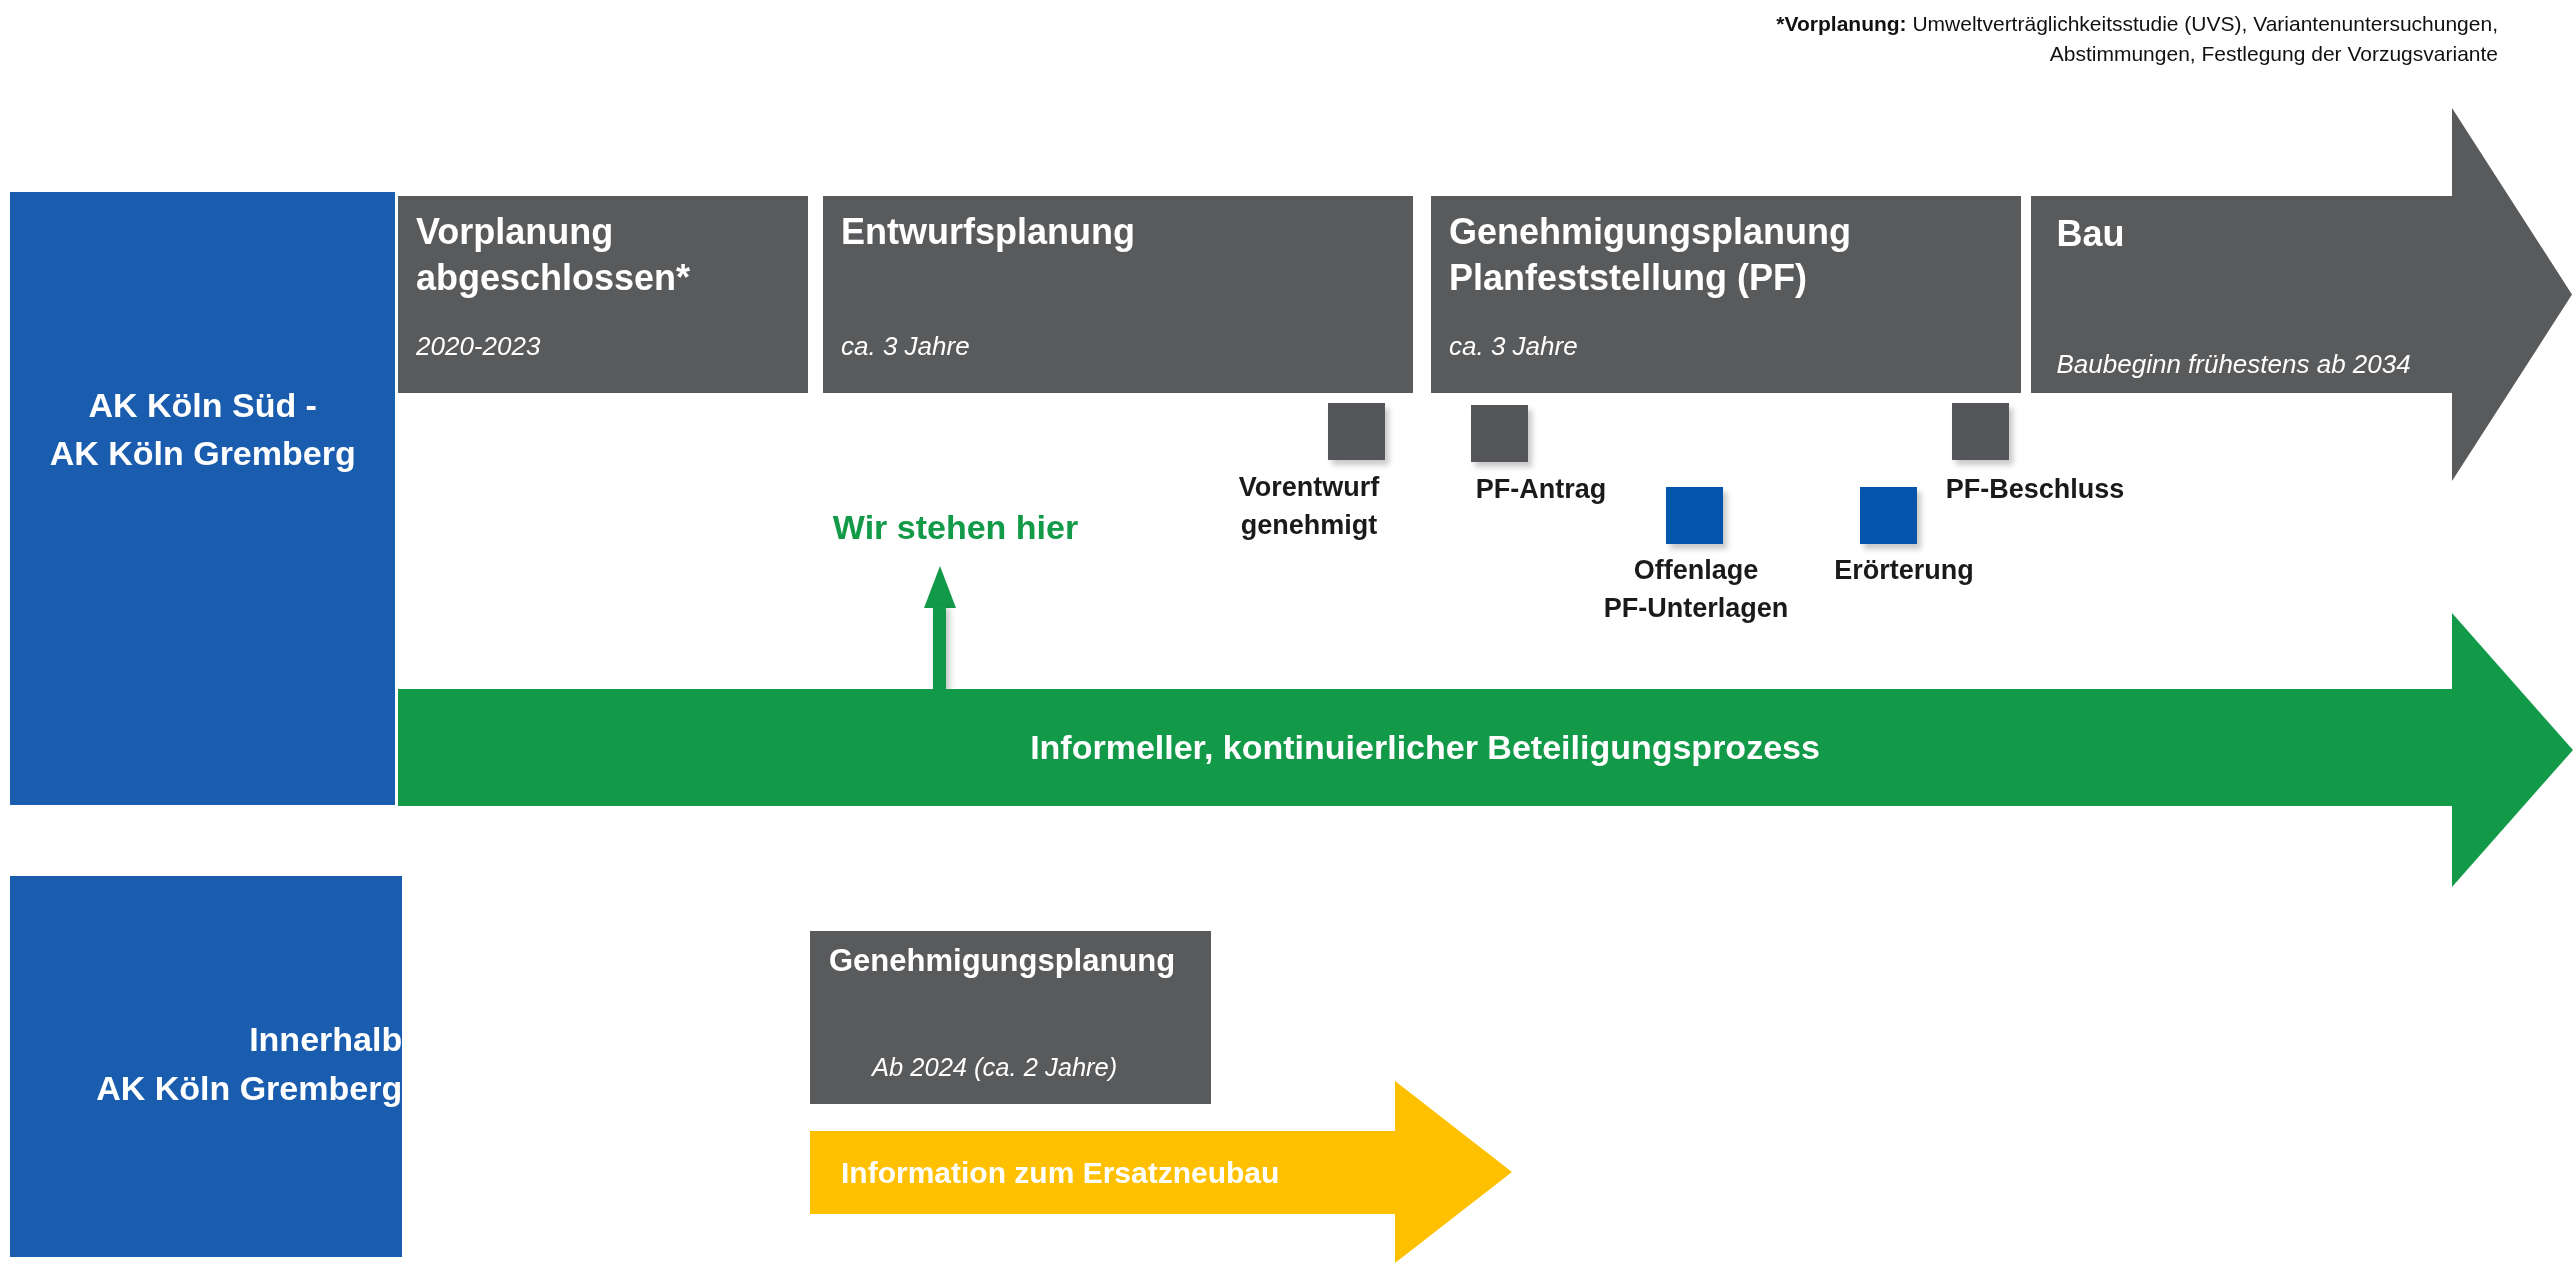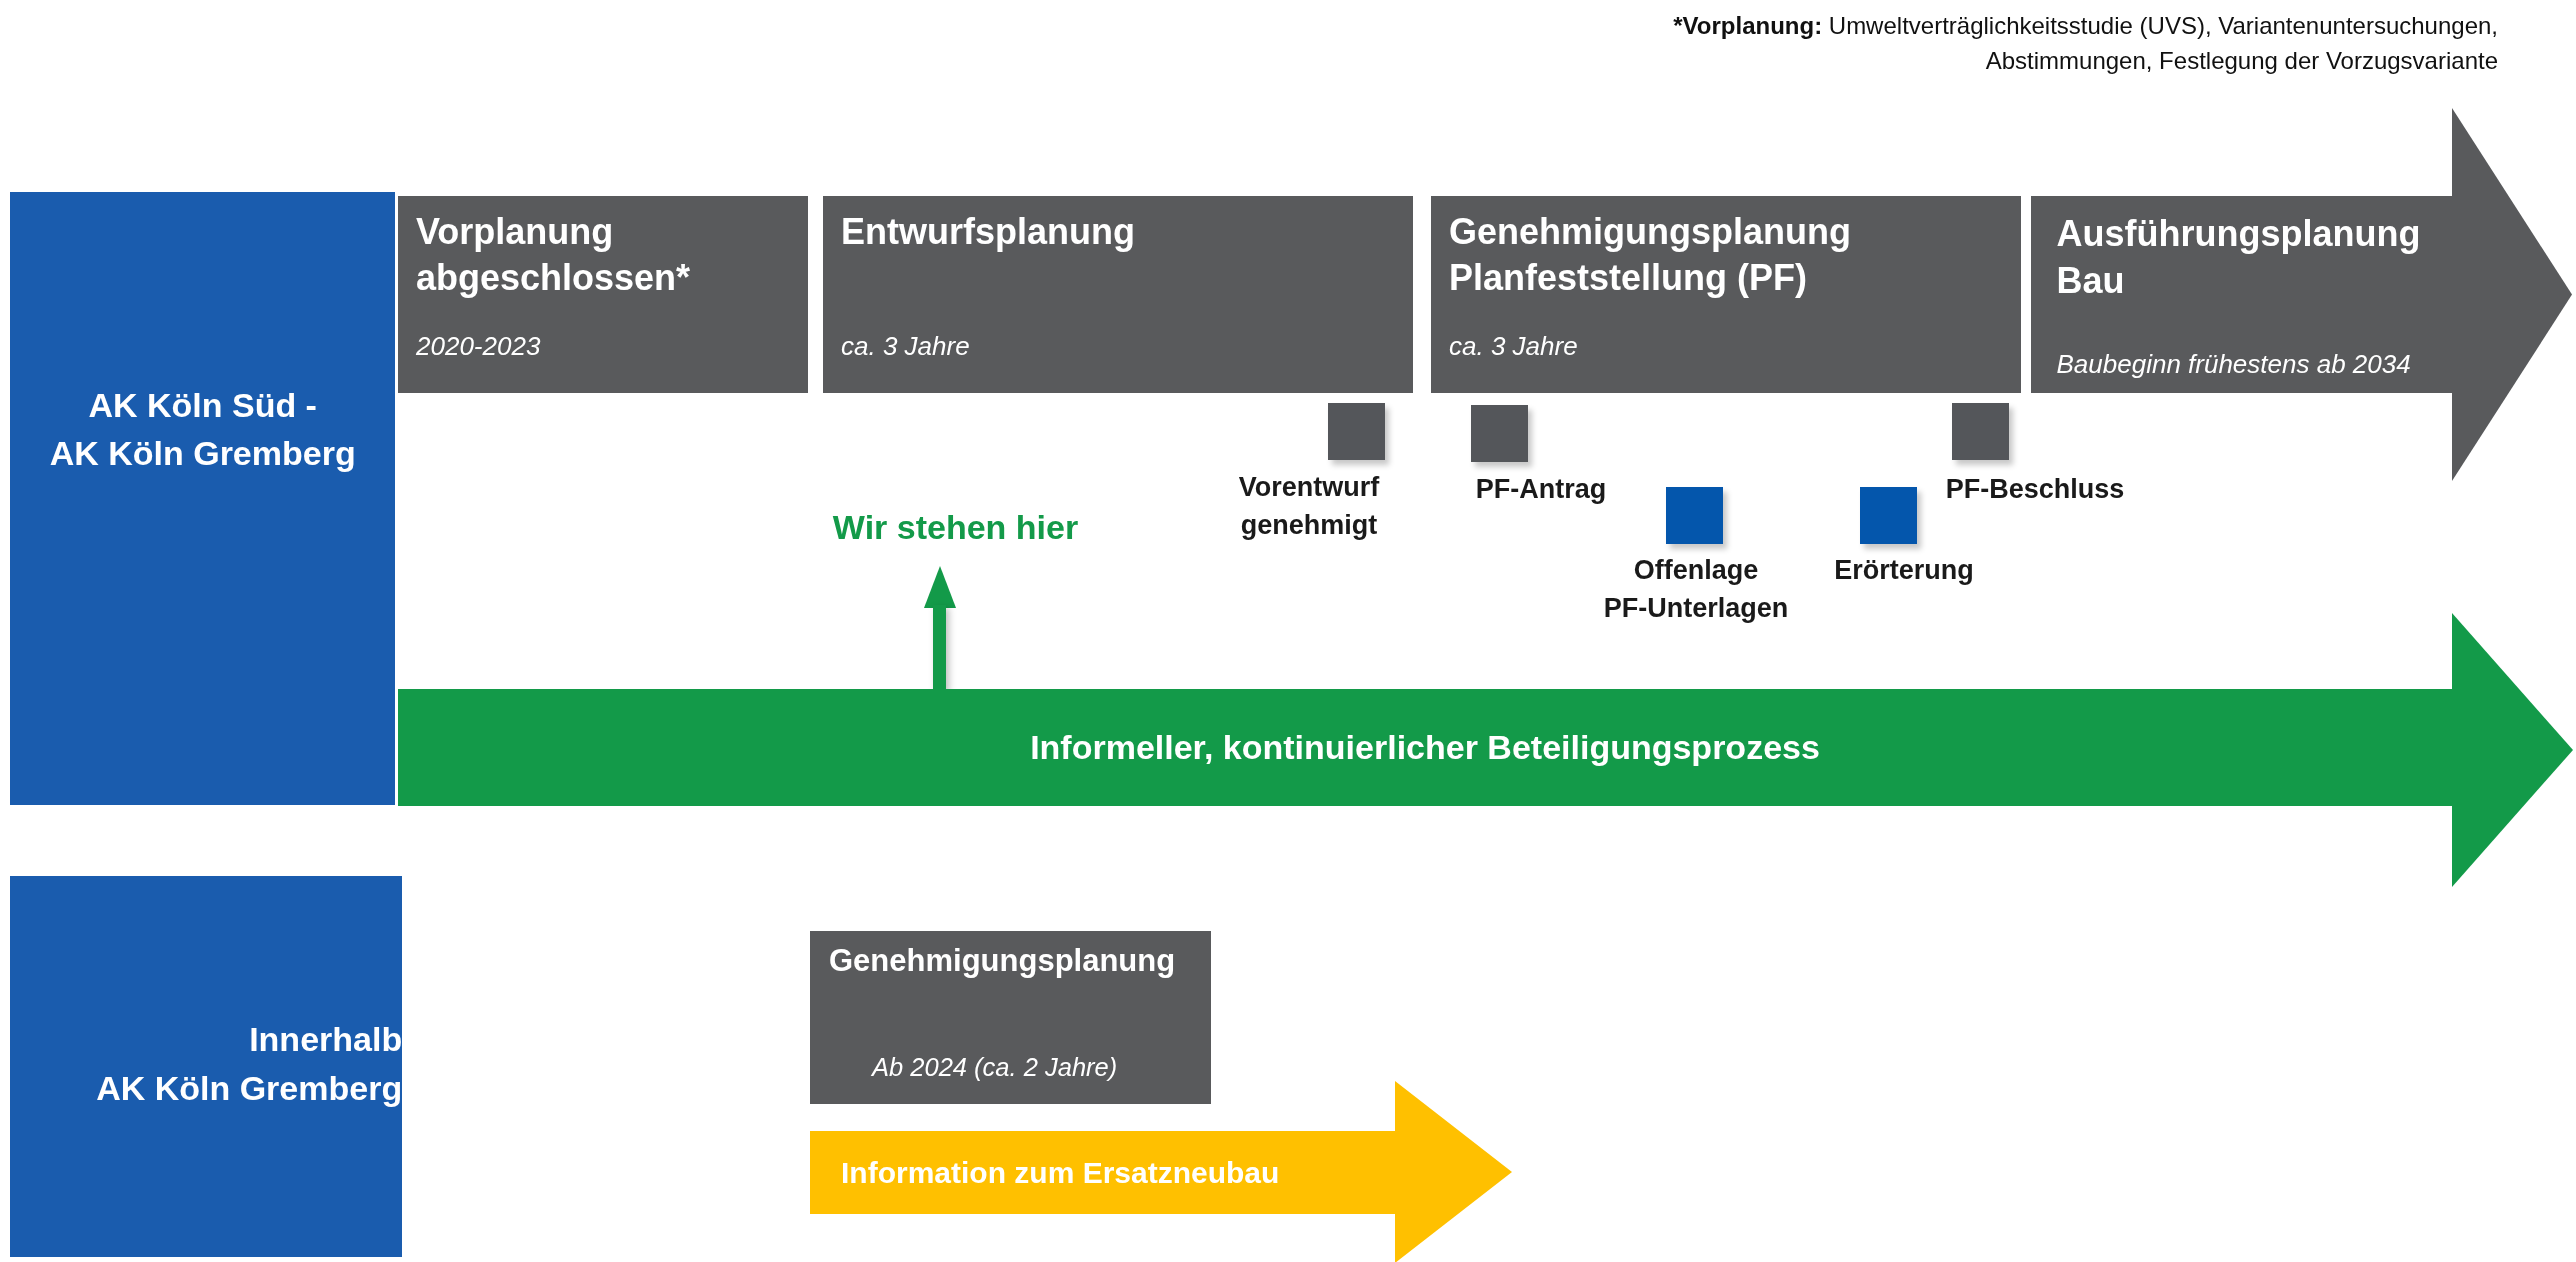--- a/index.html
+++ b/index.html
@@ -9,21 +9,21 @@
   *{margin:0;padding:0;box-sizing:border-box;}
   html,body{background:#fff;}
   #stage{
     position:relative; width:2576px; height:1263px; background:#fff; overflow:hidden;
     font-family:"Liberation Sans", sans-serif; color:var(--text-dark);
   }
   .abs{position:absolute;}
 
   
   .footnote{top:9px; left:1401px; right:78px; text-align:right;
-    font-size:24px; line-height:1.45; color:#111;}
+    font-size:21px; line-height:1.45; color:#111;}
   .footnote b{font-weight:bold;}
 
   
   .bluebox{background:var(--blue); color:#fff; text-align:center;}
   .bluebox .lines{position:absolute; left:0; right:0; font-weight:bold;
     font-size:34px; line-height:1.42;}
 
   
   .phase{background:var(--gray); color:#fff; top:196px; height:197px;}
   .phase .title{position:absolute; left:18px; top:12.7px; font-weight:bold;
@@ -99,21 +99,20 @@
   <div class="abs phase" style="left:1431px; width:590px;">
     <div class="title">
       <div>Genehmigungsplanung</div>
       <div>Planfeststellung (PF)</div>
     </div>
     <div class="subtitle">ca. 3 Jahre</div>
   </div>
 
   <div class="abs phase exec" style="left:2031px; width:422px;">
     <div class="title">
-      <div>Ausführungsplanung</div>
       <div>Bau</div>
     </div>
     <div class="subtitle">Baubeginn frühestens ab 2034</div>
   </div>
   <div class="abs arrowhead-right" style="left:2452px; top:108px; width:120px; height:373px; background:var(--gray);"></div>
 
   <div class="abs sq gray" style="left:1328px; top:403px;"></div>
   <div class="abs sq gray" style="left:1471px; top:405px;"></div>
   <div class="abs sq blue" style="left:1666px; top:487px;"></div>
   <div class="abs sq blue" style="left:1860px; top:487px;"></div>

